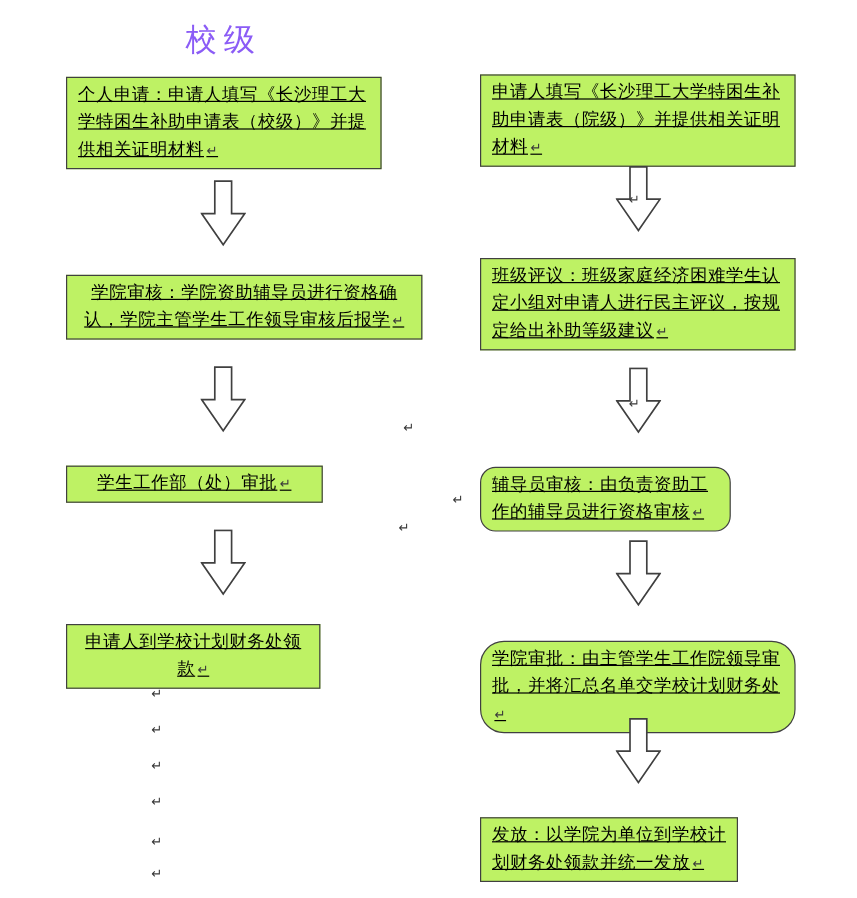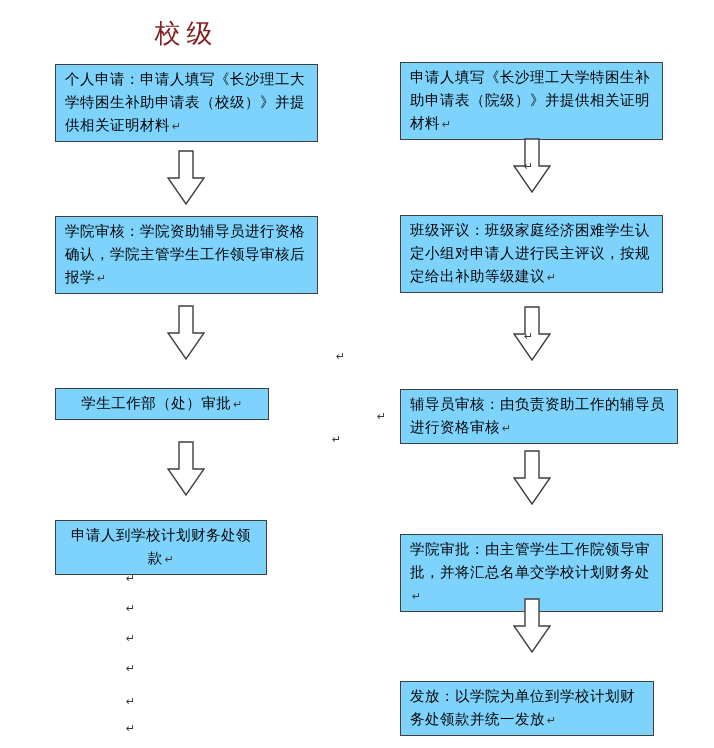--- a/index.html
+++ b/index.html
@@ -13,33 +13,34 @@
     width: 714px;
     height: 748px;
     background: #ffffff;
     overflow: hidden;
   }
   .col-title {
     position: absolute;
     text-align: center;
     font-size: 26px;
     letter-spacing: 6px;
-    color: #7f1d1d;
+    color: #8b5cf6;
   }
   .flow-box {
     position: absolute;
     box-sizing: border-box;
     border: 1px solid #404040;
-    background: #7dd3fc;
+    background: #bef264;
     color: #000000;
     font-size: 14.5px;
     line-height: 23px;
     letter-spacing: 0.5px;
     padding: 3px 9px;
     text-align: left;
+    text-decoration: underline;
   }
   .flow-box.centered {
     text-align: center;
   }
   .arrow {
     position: absolute;
     width: 38px;
     height: 56px;
   }
   .pmark {
@@ -64,21 +65,21 @@
   <div class="flow-box" style="left:55px; top:64px; width:263px;">
     <span>个人申请：申请人填写《长沙理工大学特困生补助申请表（校级）》并提供相关证明材料</span><span class="pmark inline">↵</span>
   </div>
 
   <div class="arrow" style="left:167px; top:150px;">
     <svg width="38" height="56" viewBox="0 0 38 56">
       <path d="M12 1 H26 V28 H37 L19 54 L1 28 H12 Z" fill="#ffffff" stroke="#404040" stroke-width="1.4"></path>
     </svg>
   </div>
 
-  <div class="flow-box" style="left:55px; top:216px; width:263px;">
+  <div class="flow-box" style="left:55px; top:229px; width:297px;text-align:center;">
     <span>学院审核：学院资助辅导员进行资格确认，学院主管学生工作领导审核后报学</span><span class="pmark inline">↵</span>
   </div>
 
   <div class="arrow" style="left:167px; top:305px;">
     <svg width="38" height="56" viewBox="0 0 38 56">
       <path d="M12 1 H26 V28 H37 L19 54 L1 28 H12 Z" fill="#ffffff" stroke="#404040" stroke-width="1.4"></path>
     </svg>
   </div>
 
   <div class="flow-box centered" style="left:55px; top:388px; width:214px;">
@@ -108,41 +109,41 @@
   <div class="flow-box" style="left:400px; top:215px; width:263px;">
     <span>班级评议：班级家庭经济困难学生认定小组对申请人进行民主评议，按规定给出补助等级建议</span><span class="pmark inline">↵</span>
   </div>
 
   <div class="arrow" style="left:513px; top:306px;">
     <svg width="38" height="56" viewBox="0 0 38 56">
       <path d="M12 1 H26 V28 H37 L19 54 L1 28 H12 Z" fill="#ffffff" stroke="#404040" stroke-width="1.4"></path>
     </svg>
   </div>
 
-  <div class="flow-box" style="left:400px; top:389px; width:278px;">
+  <div class="flow-box" style="left:400px; top:389px; width:209px;border-radius:13px;">
     <span>辅导员审核：由负责资助工作的辅导员进行资格审核</span><span class="pmark inline">↵</span>
   </div>
 
   <div class="arrow" style="left:513px; top:450px;">
     <svg width="38" height="56" viewBox="0 0 38 56">
       <path d="M12 1 H26 V28 H37 L19 54 L1 28 H12 Z" fill="#ffffff" stroke="#404040" stroke-width="1.4"></path>
     </svg>
   </div>
 
-  <div class="flow-box" style="left:400px; top:534px; width:263px;">
+  <div class="flow-box" style="left:400px; top:534px; width:263px;border-radius:20px;">
     <span>学院审批：由主管学生工作院领导审批，并将汇总名单交学校计划财务处</span><span class="pmark inline">↵</span>
   </div>
 
   <div class="arrow" style="left:513px; top:598px;">
     <svg width="38" height="56" viewBox="0 0 38 56">
       <path d="M12 1 H26 V28 H37 L19 54 L1 28 H12 Z" fill="#ffffff" stroke="#404040" stroke-width="1.4"></path>
     </svg>
   </div>
 
-  <div class="flow-box" style="left:400px; top:681px; width:254px;">
+  <div class="flow-box" style="left:400px; top:681px; width:215px;">
     <span>发放：以学院为单位到学校计划财务处领款并统一发放</span><span class="pmark inline">↵</span>
   </div>
 
   <span class="pmark floating" style="left:332px; top:433px;">↵</span>
   <span class="pmark floating" style="left:336px; top:350px;">↵</span>
   <span class="pmark floating" style="left:126px; top:572px;">↵</span>
   <span class="pmark floating" style="left:126px; top:602px;">↵</span>
   <span class="pmark floating" style="left:126px; top:632px;">↵</span>
   <span class="pmark floating" style="left:126px; top:662px;">↵</span>
   <span class="pmark floating" style="left:126px; top:695px;">↵</span>

